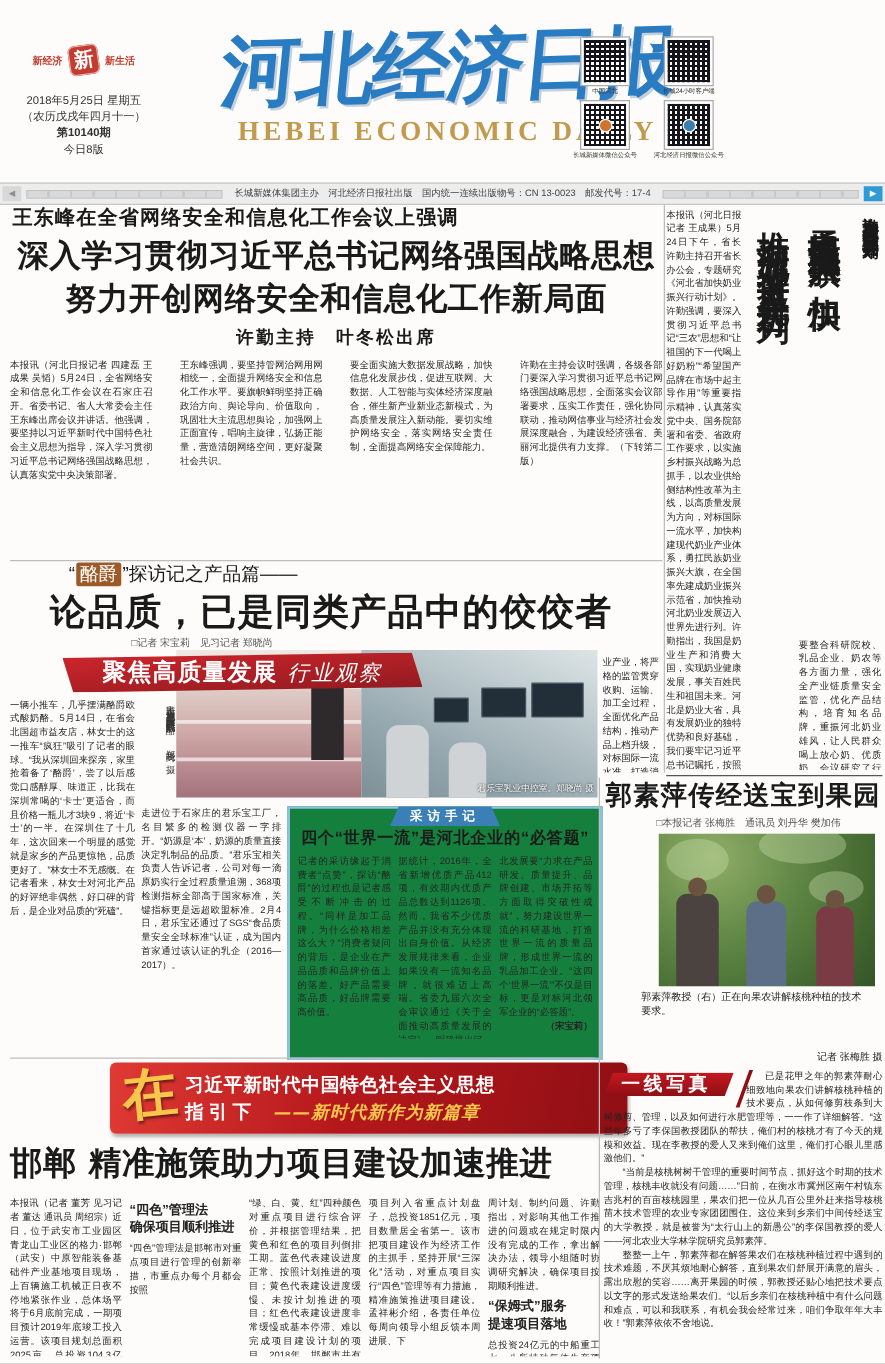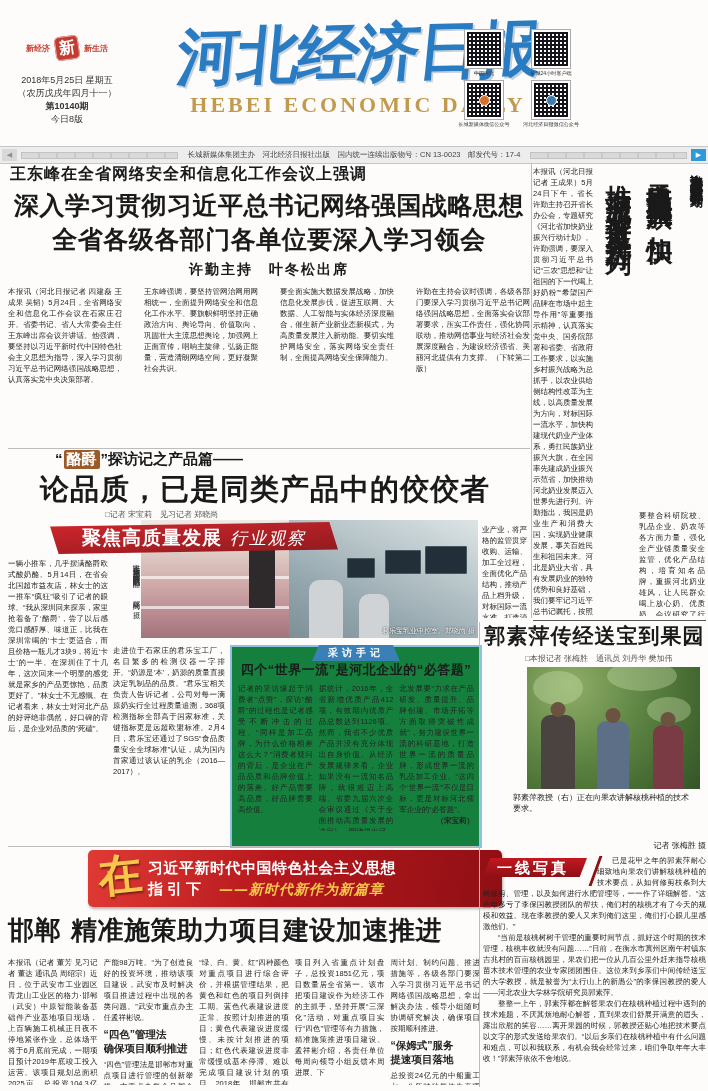--- a/index.html
+++ b/index.html
@@ -49,21 +49,21 @@
   .lead-body{display:flex;gap:22px;height:168px;}
   .lead-body .col{flex:1;}
   
   .dairy{position:absolute;left:533px;top:164px;width:173px;height:454px;}
   .dairy-colA{position:absolute;left:0;top:2px;width:60px;height:450px;}
   .dairy-h2{position:absolute;left:63px;top:0;width:41px;height:454px;font-size:26px;font-weight:900;letter-spacing:5px;}
   .dairy-h1{position:absolute;left:106px;top:0;width:39px;height:340px;font-size:26px;font-weight:900;letter-spacing:2px;}
   .dairy-kicker{position:absolute;left:149px;top:0;width:23px;height:312px;font-size:13px;font-weight:bold;letter-spacing:1px;}
   .dairy-colB{position:absolute;left:106px;top:346px;width:66px;height:106px;}
   
-  .prod-kicker{position:absolute;left:55px;top:450px;font-size:15px;font-weight:bold;}
+  .prod-kicker{position:absolute;left:55px;top:450px;font-size:15px;font-weight:normal;}
   .prod-kicker .box{display:inline-block;background:#9c5a28;color:#fff;padding:0 3px;margin:0 1px;border-radius:2px;}
   .prod-headline{position:absolute;left:30px;top:470px;width:470px;text-align:center;font-size:29px;font-weight:900;letter-spacing:1px;white-space:nowrap;}
   .prod-byline{position:absolute;left:105px;top:509px;font-size:8px;color:#555;}
   .badge{position:absolute;left:50px;top:522px;width:288px;height:32px;z-index:6;
          background:linear-gradient(175deg,#d0262c,#8e1a1f);clip-path:polygon(0 14%,97% 0,100% 86%,3% 100%);
          display:flex;align-items:center;justify-content:center;gap:8px;color:#fff;}
   .badge .main{font-size:19px;font-weight:900;letter-spacing:1px;}
   .badge .script{font-size:17px;font-style:italic;font-family:"DejaVu Serif",serif;letter-spacing:2px;}
   .photos{position:absolute;left:113px;top:520px;width:365px;height:118px;display:flex;}
   .vcap{width:28px;height:80px;margin-top:38px;font-size:7.5px;line-height:9px;color:#333;letter-spacing:1px;}
@@ -178,21 +178,21 @@
     <span class="strip-arrow left">◀</span>
     <span class="strip-line"></span>
     <span class="strip-text">长城新媒体集团主办　河北经济日报社出版　国内统一连续出版物号：CN 13-0023　邮发代号：17-4</span>
     <span class="strip-line"></span>
     <span class="strip-arrow right">▶</span>
   </div>
 
   <div class="lead">
     <div class="lead-kicker">王东峰在全省网络安全和信息化工作会议上强调</div>
     <div class="lead-headline">深入学习贯彻习近平总书记网络强国战略思想</div>
-    <div class="lead-headline">全省各级各部门各单位要深入学习领会</div>
+    <div class="lead-headline">努力开创网络安全和信息化工作新局面</div>
     <div class="lead-byline">许勤主持　叶冬松出席</div>
     <div class="lead-body">
       <div class="col small">本报讯（河北日报记者 四建磊 王成果 吴韬）5月24日，全省网络安全和信息化工作会议在石家庄召开。省委书记、省人大常委会主任王东峰出席会议并讲话。他强调，要坚持以习近平新时代中国特色社会主义思想为指导，深入学习贯彻习近平总书记网络强国战略思想，认真落实党中央决策部署。</div>
       <div class="col small">王东峰强调，要坚持管网治网用网相统一，全面提升网络安全和信息化工作水平。要旗帜鲜明坚持正确政治方向、舆论导向、价值取向，巩固壮大主流思想舆论，加强网上正面宣传，唱响主旋律，弘扬正能量，营造清朗网络空间，更好凝聚社会共识。</div>
       <div class="col small">要全面实施大数据发展战略，加快信息化发展步伐，促进互联网、大数据、人工智能与实体经济深度融合，催生新产业新业态新模式，为高质量发展注入新动能。要切实维护网络安全，落实网络安全责任制，全面提高网络安全保障能力。</div>
       <div class="col small">许勤在主持会议时强调，各级各部门要深入学习贯彻习近平总书记网络强国战略思想，全面落实会议部署要求，压实工作责任，强化协同联动，推动网信事业与经济社会发展深度融合，为建设经济强省、美丽河北提供有力支撑。（下转第二版）</div>
     </div>
   </div>
 
   <div class="vline" style="left:531px;top:164px;height:454px;"></div>
@@ -266,31 +266,30 @@
       </div>
     </div>
   </div>
 
   <div class="handan-head">
     <span class="place">邯郸</span><span>精准施策助力项目建设加速推进</span>
   </div>
   <div class="handan-body">
     <div class="col small">本报讯（记者 董芳 见习记者 董达 通讯员 周绍宗）近日，位于武安市工业园区青龙山工业区的格力·邯郸（武安）中原智能装备基础件产业基地项目现场，上百辆施工机械正日夜不停地紧张作业，总体场平将于6月底前完成，一期项目预计2019年底竣工投入运营。该项目规划总面积2025亩，总投资104.3亿元，设计年</div>
     <div class="col small">
-      <span>产能98万吨。“为了创造良好的投资环境，推动该项目建设，武安市及时解决项目推进过程中出现的各类问题。”武安市重点办主任孟祥彬说。</span>
       <div class="subhead">
         <span>“四色”管理法</span><br>
         <span>确保项目顺利推进</span>
       </div>
       <span>“四色”管理法是邯郸市对重点项目进行管理的创新举措，市重点办每个月都会按照</span>
     </div>
     <div class="col small">“绿、白、黄、红”四种颜色对重点项目进行综合评价，并根据管理结果，把黄色和红色的项目列倒排工期。蓝色代表建设进度正常、按照计划推进的项目；黄色代表建设进度缓慢、未按计划推进的项目；红色代表建设进度非常缓慢或基本停滞、难以完成项目建设计划的项目。2018年，邯郸市共有46个</div>
     <div class="col small">项目列入省重点计划盘子，总投资1851亿元，项目数量居全省第一。该市把项目建设作为经济工作的主抓手，坚持开展“三深化”活动，对重点项目实行“四色”管理等有力措施，精准施策推进项目建设。孟祥彬介绍，各责任单位每周向领导小组反馈本周进展、下</div>
     <div class="col small">
-      <span>周计划、制约问题、推进措施等，各级各部门要深入学习贯彻习近平总书记网络强国战略思想，拿出解决办法，领导小组随时协调研究解决，确保项目按期顺利推进。</span>
+      <span>周计划、制约问题、许勤指出，对影响其他工作推进的问题或在规定时限内没有完成的工作，拿出解决办法，领导小组随时协调研究解决，确保项目按期顺利推进。</span>
       <div class="subhead">
         <span>“保姆式”服务</span><br>
         <span>提速项目落地</span>
       </div>
       <span>总投资24亿元的中船重工七一八所特种气体生产项目是省重点建设项目，投资10.8亿元的一期工程于去年12月8日在肥乡区破土投产。（下转第四版）</span>
     </div>
   </div>
 
   <div class="vline" style="left:479px;top:622px;height:465px;"></div>
 

